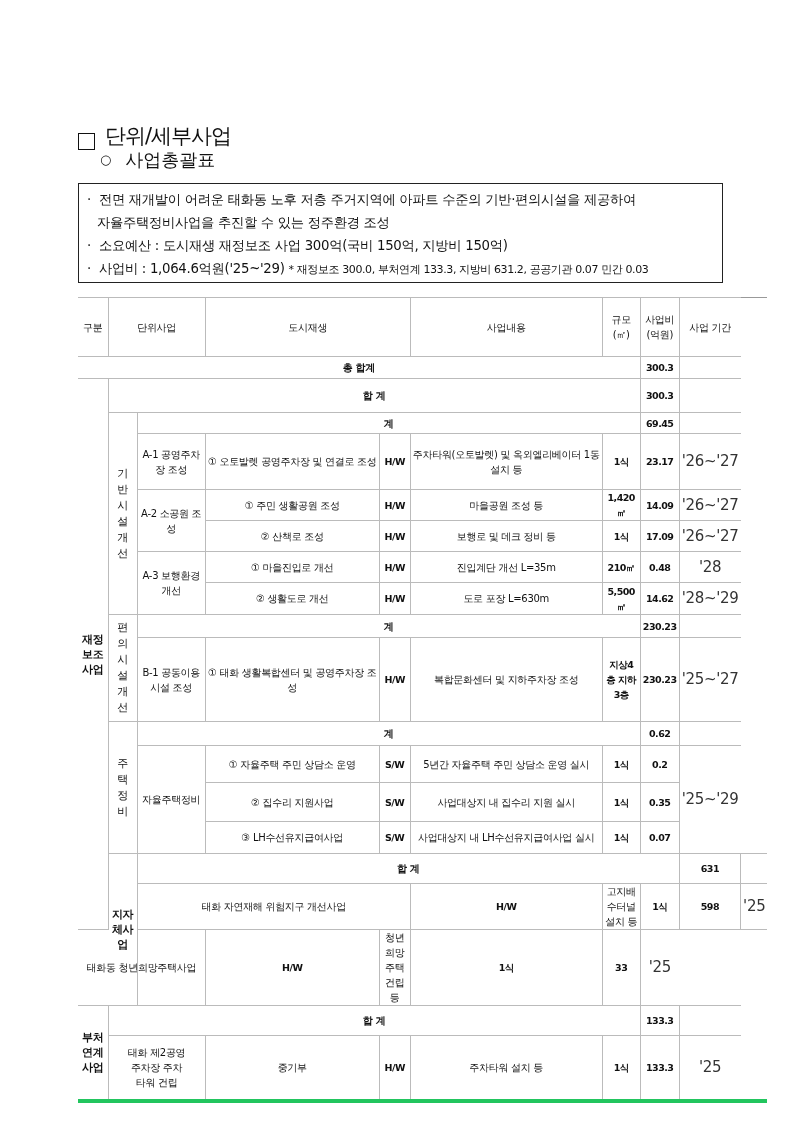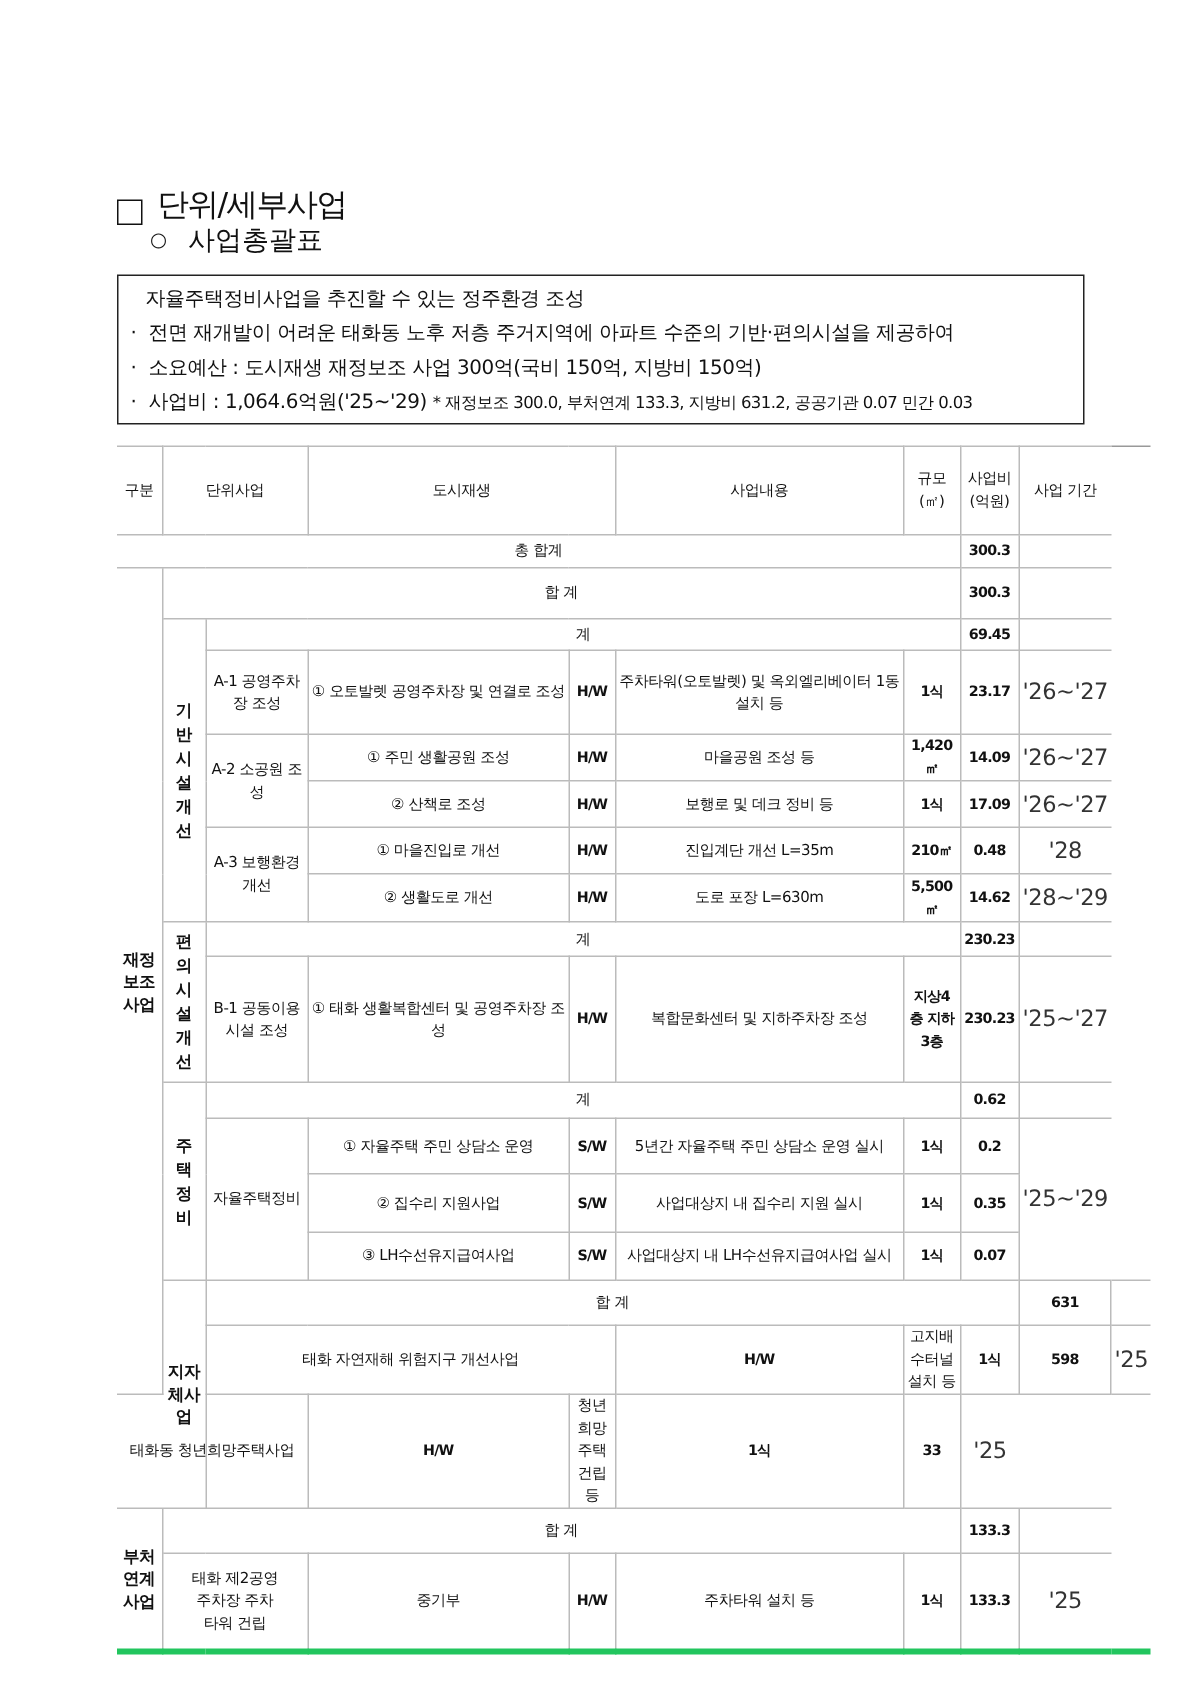--- a/index.html
+++ b/index.html
@@ -13,40 +13,40 @@
   .summary .ln { height:23px; line-height:23px; white-space:nowrap; }
   .summary .ln.cont { padding-left:10px; }
   .summary .small { font-size:11px; letter-spacing:-0.4px; }
   .dot { margin-right:8px; }
   .tbl-wrap { position:absolute; left:78px; top:297px; }
   table { border-collapse:collapse; table-layout:fixed; font-size:10px; letter-spacing:-0.3px; }
   td { border:1px solid #bbbbbb; text-align:center; vertical-align:middle; padding:0 2px; line-height:15px; }
   table { border-top:1px solid #999; border-bottom:4px solid #22c55e; }
   tr > td:first-child { border-left:none; }
   tr > td:last-child { border-right:none; }
-  .bold { font-weight:normal; }
-  .vert { width:1em; margin:0 auto; line-height:16px; font-weight:bold; font-size:11px; word-break:break-all; }
+  .bold { font-weight:bold; }
+  .vert { width:1em; margin:0 auto; line-height:16px; font-weight:normal; font-size:11px; word-break:break-all; }
   .cat { font-weight:bold; font-size:11px; line-height:15px; }
   .num { font-size:9.5px; letter-spacing:-0.5px;font-weight:bold; }
   .yr { font-size:15px; color:#333; }
 </style>
 </head>
 <body>
 
 <div class="h1">
   <span class="box"></span>
   <span>단위/세부사업</span>
 </div>
 <div class="h2">
   <span class="bullet">○</span><span>사업총괄표</span>
 </div>
 
 <div class="summary">
+  <div class="ln"><span class="dot">·</span><span>전면 재개발이 어려운 태화동 노후 저층 주거지역에 아파트 수준의 기반·편의시설을 제공하여</span></div>
   <div class="ln cont"><span>자율주택정비사업을 추진할 수 있는 정주환경 조성</span></div>
-  <div class="ln"><span class="dot">·</span><span>전면 재개발이 어려운 태화동 노후 저층 주거지역에 아파트 수준의 기반·편의시설을 제공하여</span></div>
   <div class="ln"><span class="dot">·</span><span>소요예산 : 도시재생 재정보조 사업 300억(국비 150억, 지방비 150억)</span></div>
   <div class="ln"><span class="dot">·</span><span>사업비 : 1,064.6억원('25~'29)</span> <span class="small">* 재정보조 300.0, 부처연계 133.3, 지방비 631.2, 공공기관 0.07 민간 0.03</span></div>
 </div>
 
 <div class="tbl-wrap">
 <table>
   <colgroup>
     <col style="width:30px">
         <col style="width:19px">
         <col style="width:68px">

